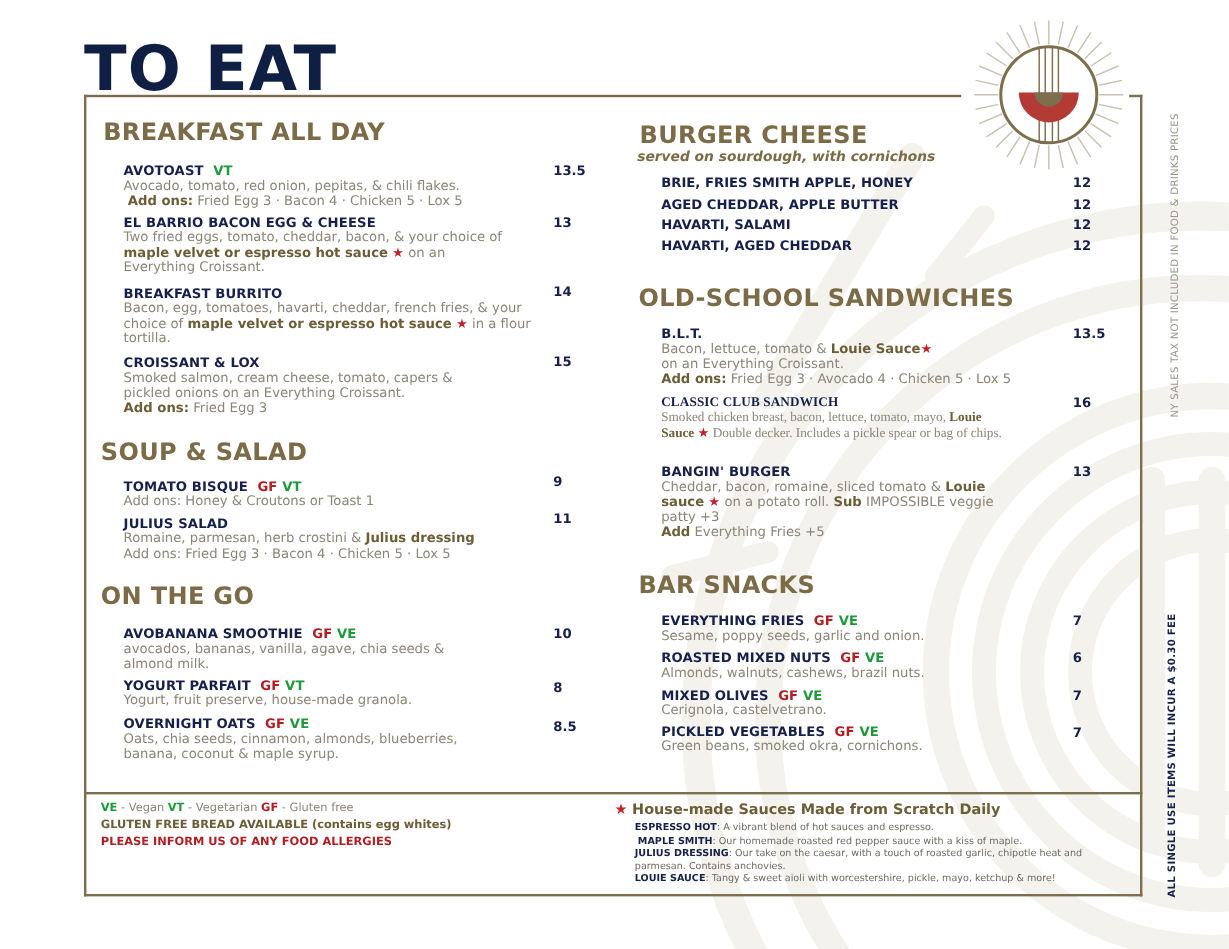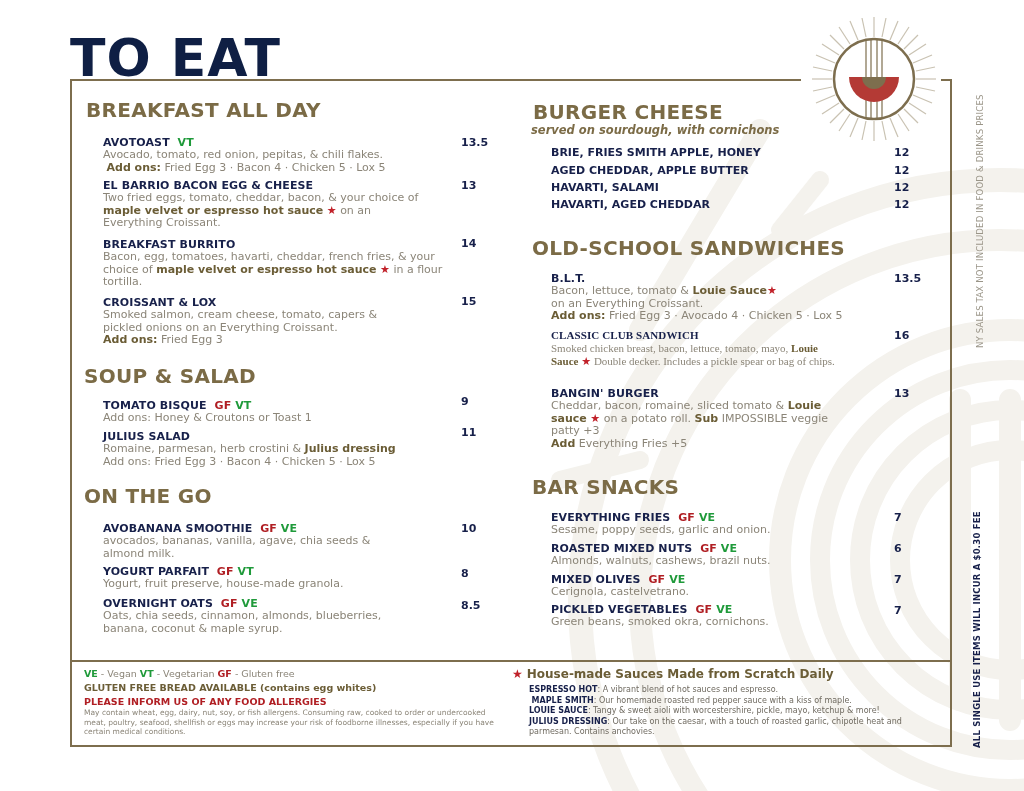--- a/index.html
+++ b/index.html
@@ -248,27 +248,26 @@
 <div class="item" style="left:551px; top:603px;">
   <div class="item-name"><span>PICKLED VEGETABLES</span>&nbsp;&nbsp;<span class="tag-gf">GF</span> <span class="tag-ve">VE</span></div>
   <div class="item-desc">Green beans, smoked okra, cornichons.</div>
 </div>
 <div class="item-price" style="left:894px; top:604px;">7</div>
 
 <div class="legend">
   <div class="legend-line1"><b class="tag-ve">VE</b><span> - Vegan </span><b class="tag-vt">VT</b><span> - Vegetarian </span><b class="tag-gf">GF</b><span> - Gluten free</span></div>
   <div class="legend-line2">GLUTEN FREE BREAD AVAILABLE (contains egg whites)</div>
   <div class="legend-line3">PLEASE INFORM US OF ANY FOOD ALLERGIES</div>
-  <div class="legend-line4">May contain wheat, egg, dairy, nut, soy, or fish allergens. Consuming raw, cooked to order or undercooked meat, poultry, seafood, shellfish or eggs may increase your risk of foodborne illnesses, especially if you have certain medical conditions.</div>
 </div>
 
 <div class="sauces">
   <div class="sauces-title"><span class="star">★</span><span>House-made Sauces Made from Scratch Daily</span></div>
   <div class="sauce-list">
     <div class="sauce"><b>ESPRESSO HOT</b><span>: A vibrant blend of hot sauces and espresso.</span></div>
     <div class="sauce">&nbsp;<b>MAPLE SMITH</b><span>: Our homemade roasted red pepper sauce with a kiss of maple.</span></div>
+    <div class="sauce"><b>JULIUS DRESSING</b><span>: Our take on the caesar, with a touch of roasted garlic, chipotle heat and parmesan. Contains anchovies.</span></div>
     <div class="sauce"><b>LOUIE SAUCE</b><span>: Tangy &amp; sweet aioli with worcestershire, pickle, mayo, ketchup &amp; more!</span></div>
-    <div class="sauce"><b>JULIUS DRESSING</b><span>: Our take on the caesar, with a touch of roasted garlic, chipotle heat and parmesan. Contains anchovies.</span></div>
   </div>
 </div>
 
 <div class="vert vert-tax">NY SALES TAX NOT INCLUDED IN FOOD &amp; DRINKS PRICES</div>
 <div class="vert vert-fee">ALL SINGLE USE ITEMS WILL INCUR A $0.30 FEE</div>
 
 </body></html>

